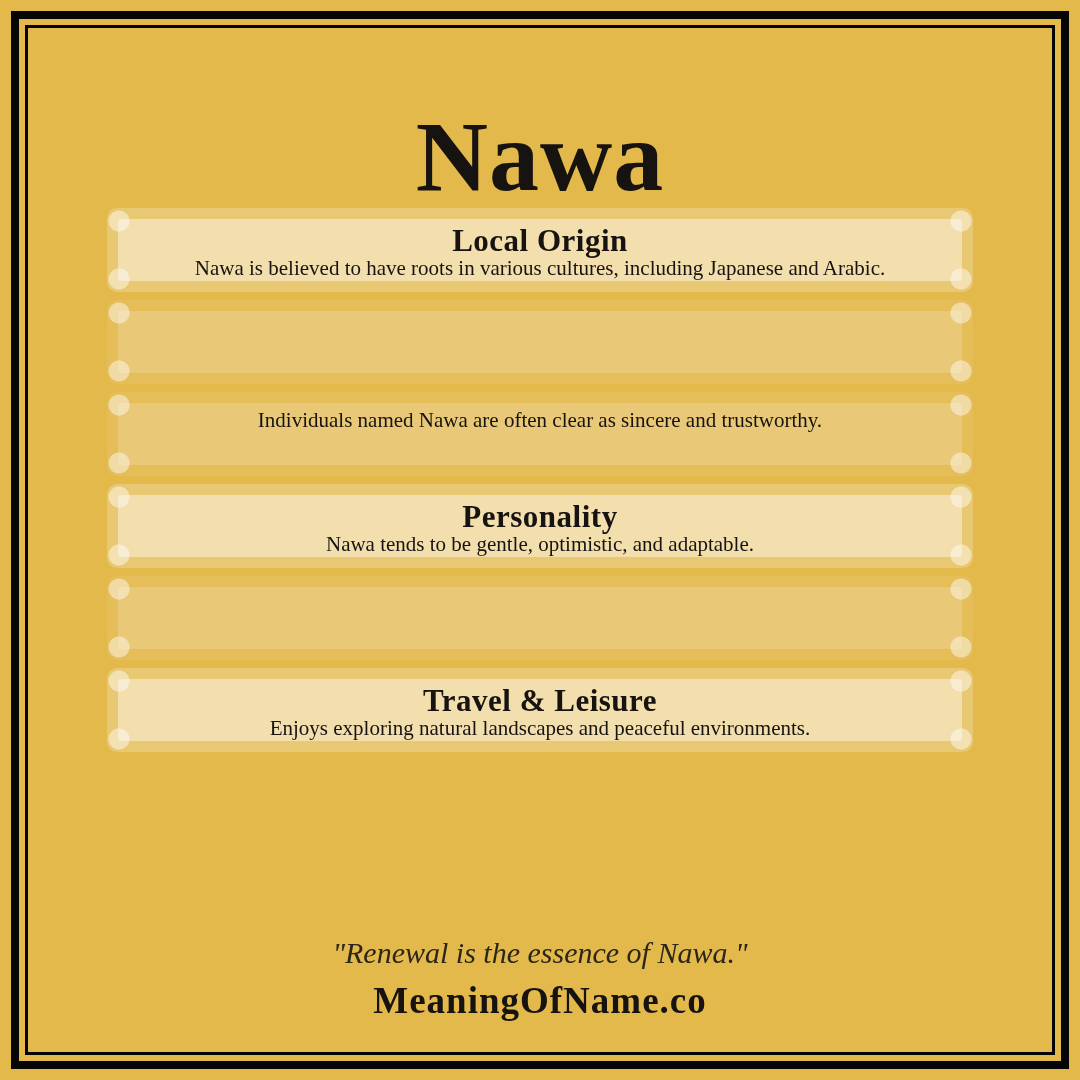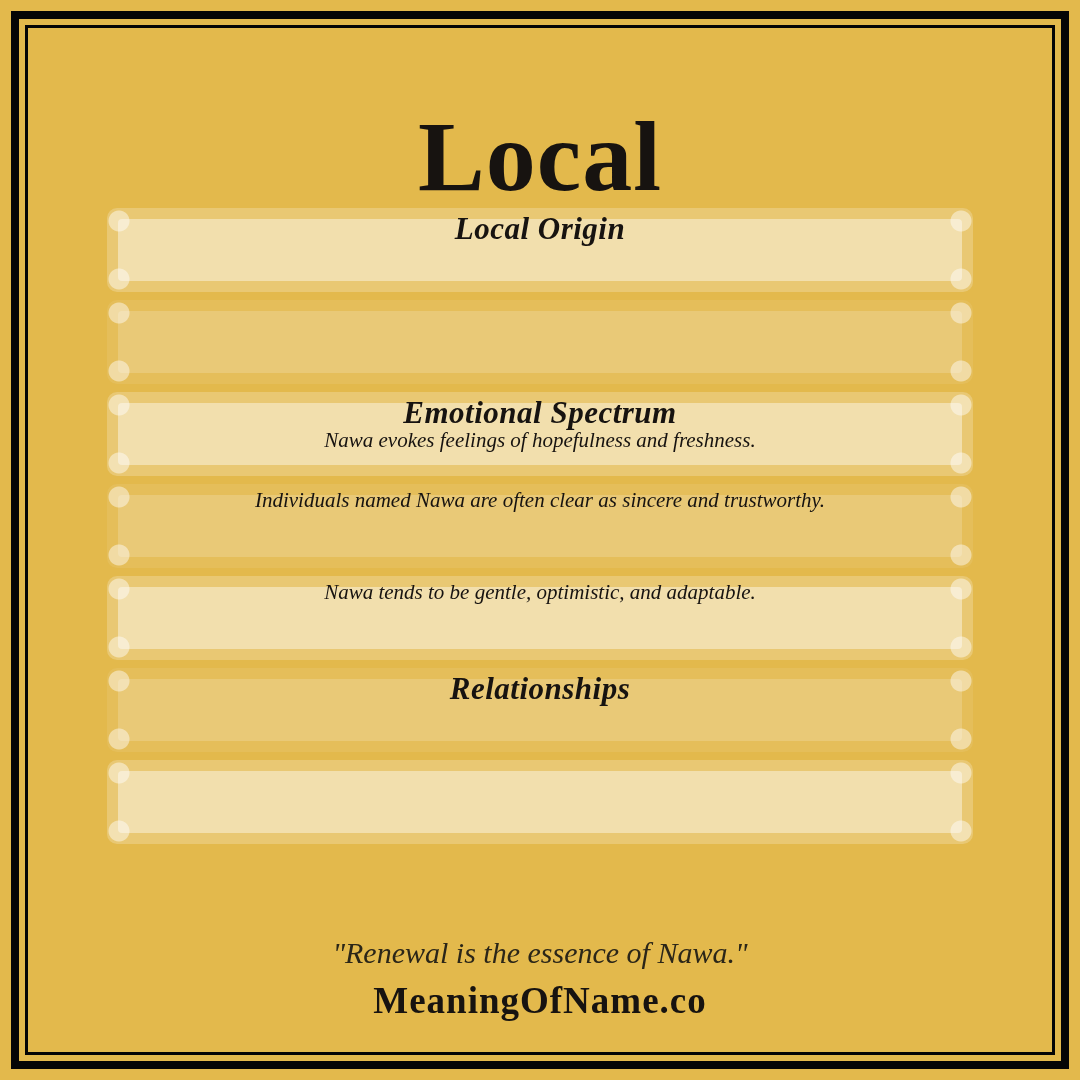--- a/index.html
+++ b/index.html
@@ -71,22 +71,21 @@
     inset: 0;
     border-radius: 10px;
     background-image:
       radial-gradient(circle at 12px 13px,               rgba(255,255,255,0.45) 10px, rgba(0,0,0,0) 11px),
       radial-gradient(circle at calc(100% - 12px) 13px,  rgba(255,255,255,0.45) 10px, rgba(0,0,0,0) 11px),
       radial-gradient(circle at 12px calc(100% - 13px),  rgba(255,255,255,0.45) 10px, rgba(0,0,0,0) 11px),
       radial-gradient(circle at calc(100% - 12px) calc(100% - 13px), rgba(255,255,255,0.45) 10px, rgba(0,0,0,0) 11px);
   }
   .card .text {
     position: relative;
-    padding-top: 5px;
-    font-style: italic;
+    padding-top: 17px;
   }
   .card-title {
     font-size: 31px;
     font-weight: bold;
     line-height: 32px;
     letter-spacing: 0.5px;
   }
   .card-desc {
     font-size: 21px;
     line-height: 23px;
@@ -112,73 +111,70 @@
     font-weight: bold;
     letter-spacing: 1px;
   }
 </style>
 </head>
 <body>
 
 <div class="frame-outer"></div>
 <div class="frame-inner"></div>
 
-<h1 class="page-title">Local</h1>
+<h1 class="page-title">Nawa</h1>
 
 <div class="cards">
 
   <div class="card light">
     <div class="inner"></div>
     <div class="pins"></div>
     <div class="text">
       <div class="card-title">Local Origin</div>
+      <div class="card-desc">Nawa is believed to have roots in various cultures, including Japanese and Arabic.</div>
+    </div>
+  </div>
+
+  <div class="card dark">
+    <div class="inner"></div>
+    <div class="pins"></div>
+    <div class="text">
+    </div>
+  </div>
+
+
+  <div class="card dark">
+    <div class="inner"></div>
+    <div class="pins"></div>
+    <div class="text">
+      <div class="card-desc">Individuals named Nawa are often clear as sincere and trustworthy.</div>
+    </div>
+  </div>
+
+  <div class="card light">
+    <div class="inner"></div>
+    <div class="pins"></div>
+    <div class="text">
+      <div class="card-title">Personality</div>
+      <div class="card-desc">Nawa tends to be gentle, optimistic, and adaptable.</div>
     </div>
   </div>
 
   <div class="card dark">
     <div class="inner"></div>
     <div class="pins"></div>
     <div class="text">
     </div>
   </div>
 
   <div class="card light">
     <div class="inner"></div>
     <div class="pins"></div>
     <div class="text">
-      <div class="card-title">Emotional Spectrum</div>
-      <div class="card-desc">Nawa evokes feelings of hopefulness and freshness.</div>
+      <div class="card-title">Travel &amp; Leisure</div>
+      <div class="card-desc">Enjoys exploring natural landscapes and peaceful environments.</div>
     </div>
-  </div>
-
-  <div class="card dark">
-    <div class="inner"></div>
-    <div class="pins"></div>
-    <div class="text">
-      <div class="card-desc">Individuals named Nawa are often clear as sincere and trustworthy.</div>
-    </div>
-  </div>
-
-  <div class="card light">
-    <div class="inner"></div>
-    <div class="pins"></div>
-    <div class="text">
-      <div class="card-desc">Nawa tends to be gentle, optimistic, and adaptable.</div>
-    </div>
-  </div>
-
-  <div class="card dark">
-    <div class="inner"></div>
-    <div class="pins"></div>
-    <div class="text">
-      <div class="card-title">Relationships</div>
-    </div>
-  </div>
-
-  <div class="card light">
-    <div class="inner"></div>
-    <div class="pins"></div>
   </div>
 
 </div>
 
 <div class="quote">"Renewal is the essence of Nawa."</div>
 <div class="site-name">MeaningOfName.co</div>
 
 </body></html>

